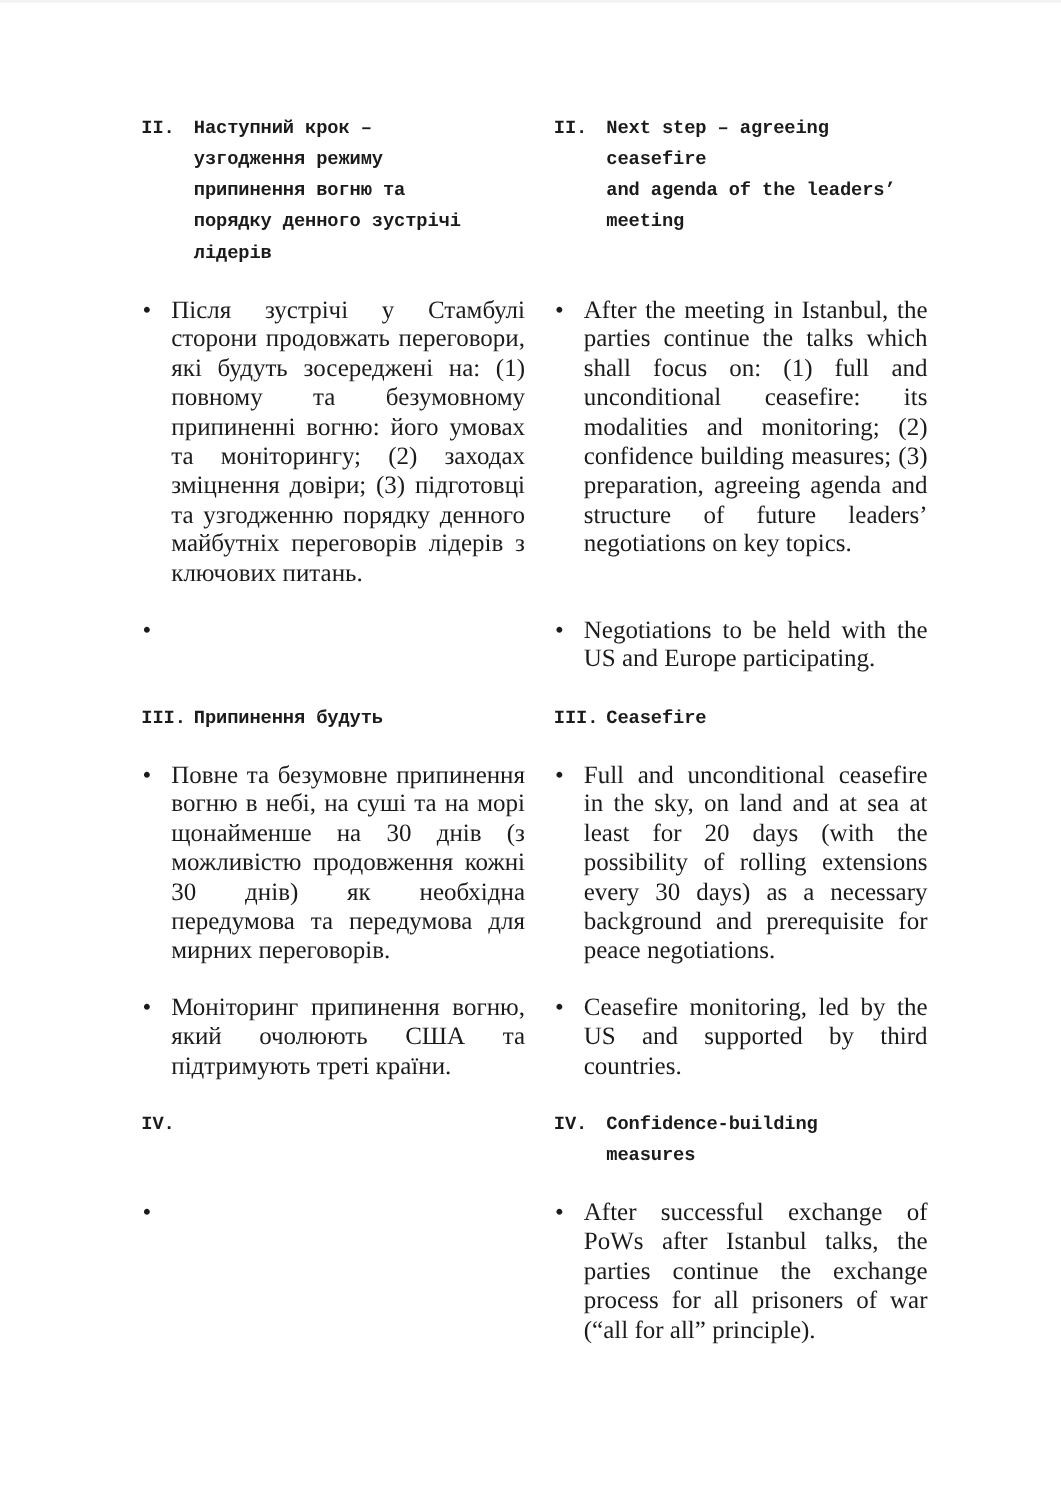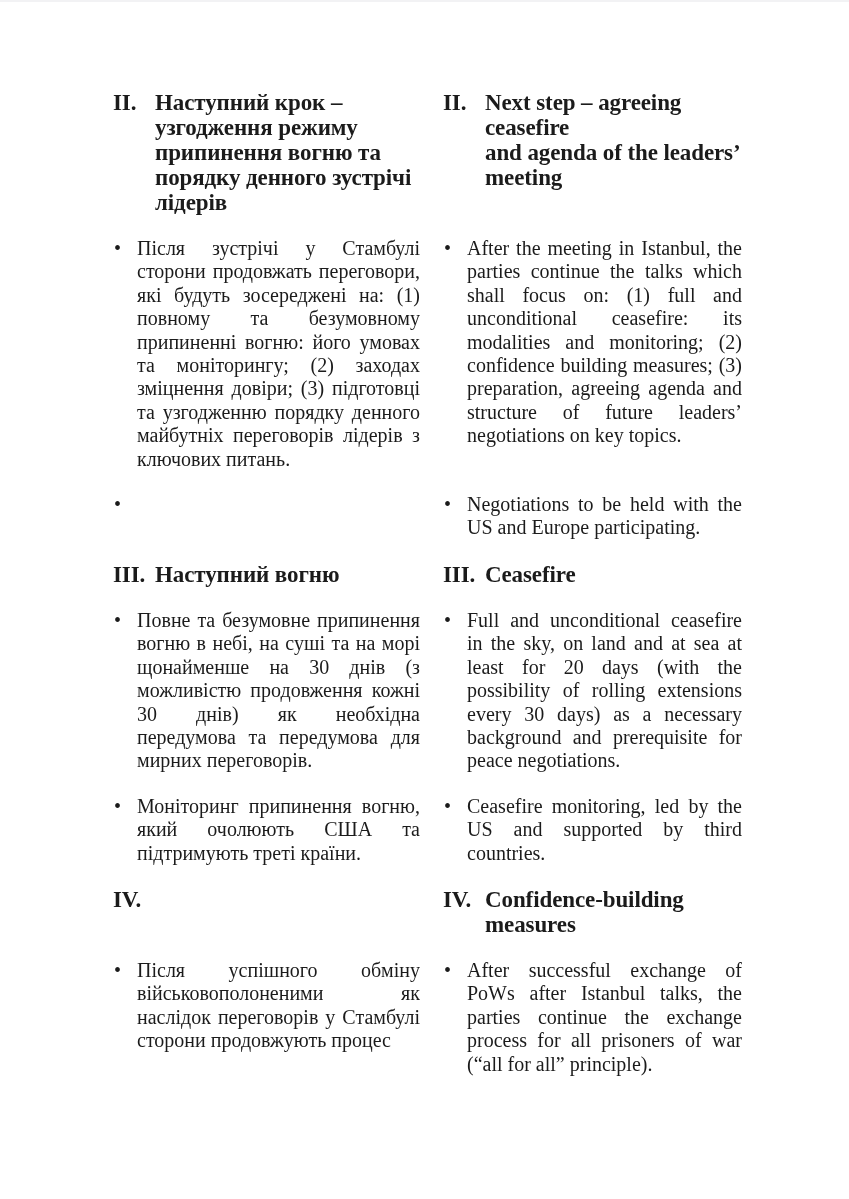--- a/index.html
+++ b/index.html
@@ -22,23 +22,24 @@
     gap: 23px;
     margin-bottom: 22px;
   }
   .cell { box-sizing: border-box; }
   .cell.uk { width: 307px; }
   .cell.en { width: 299px; }
   .heading-cell {
     position: relative;
     padding-left: 42px;
     font-weight: bold;
-    font-size: 23px;
+    font-size: 15px;
     line-height: 25px;
     letter-spacing: -0.1px;
+    font-family: Liberation Mono, monospace;
   }
   .heading-cell .num {
     position: absolute;
     left: 0; top: 0;
   }
   .heading-cell .h-text { white-space: pre-line; }
   .bullet-cell {
     position: relative;
     padding-left: 24px;
     font-size: 20px;
@@ -68,34 +69,34 @@
       </div>
       <div class="row">
         <div class="cell uk bullet-cell"><span class="marker">•</span><span><span>Після зустрічі у Стамбулі сторони продовжать переговори, які будуть зосереджені на: (1) повному та безумовному припиненні вогню: його умовах та моніторингу; (2) заходах зміцнення довіри; (3) підготовці та узгодженню порядку денного майбутніх переговорів лідерів з ключових питань.</span></span></div>
         <div class="cell en bullet-cell"><span class="marker">•</span><span><span>After the meeting in Istanbul, the parties continue the talks which shall focus on: (1) full and unconditional ceasefire: its modalities and monitoring; (2) confidence building measures; (3) preparation, agreeing agenda and structure of future leaders’ negotiations on key topics.</span></span></div>
       </div>
       <div class="row">
         <div class="cell uk bullet-cell"><span class="marker">•</span></div>
         <div class="cell en bullet-cell"><span class="marker">•</span><span><span>Negotiations to be held with the US and Europe participating.</span></span></div>
       </div>
       <div class="row">
-        <div class="cell uk heading-cell"><span class="num">III.</span><span class="h-text">Наступний вогню</span></div>
+        <div class="cell uk heading-cell"><span class="num">III.</span><span class="h-text">Припинення будуть</span></div>
         <div class="cell en heading-cell"><span class="num">III.</span><span class="h-text">Ceasefire</span></div>
       </div>
       <div class="row">
         <div class="cell uk bullet-cell"><span class="marker">•</span><span><b>Повне та безумовне припинення вогню в небі, на суші та на морі щонайменше на 30 днів </b><span>(з можливістю продовження кожні 30 днів) як необхідна передумова та передумова для мирних переговорів.</span></span></div>
         <div class="cell en bullet-cell"><span class="marker">•</span><span><b>Full and unconditional ceasefire in the sky, on land and at sea at least for 20 days </b><span>(with the possibility of rolling extensions every 30 days) as a necessary background and prerequisite for peace negotiations.</span></span></div>
       </div>
       <div class="row">
         <div class="cell uk bullet-cell"><span class="marker">•</span><span><span>Моніторинг припинення вогню, який очолюють США та підтримують треті країни.</span></span></div>
         <div class="cell en bullet-cell"><span class="marker">•</span><span><span>Ceasefire monitoring, led by the US and supported by third countries.</span></span></div>
       </div>
       <div class="row">
         <div class="cell uk heading-cell"><span class="num">IV.</span></div>
         <div class="cell en heading-cell"><span class="num">IV.</span><span class="h-text">Confidence-building
 measures</span></div>
       </div>
       <div class="row">
-        <div class="cell uk bullet-cell"><span class="marker">•</span><span><span>Після успішного обміну військовополоненими як наслідок переговорів у Стамбулі сторони продовжують процес</span></span></div>
+        <div class="cell uk bullet-cell"><span class="marker">•</span></div>
         <div class="cell en bullet-cell"><span class="marker">•</span><span><span>After successful exchange of PoWs after Istanbul talks, the parties continue the exchange process for all prisoners of war (“all for all” principle).</span></span></div>
       </div>
     </div>
 </main>
 
 </body></html>

